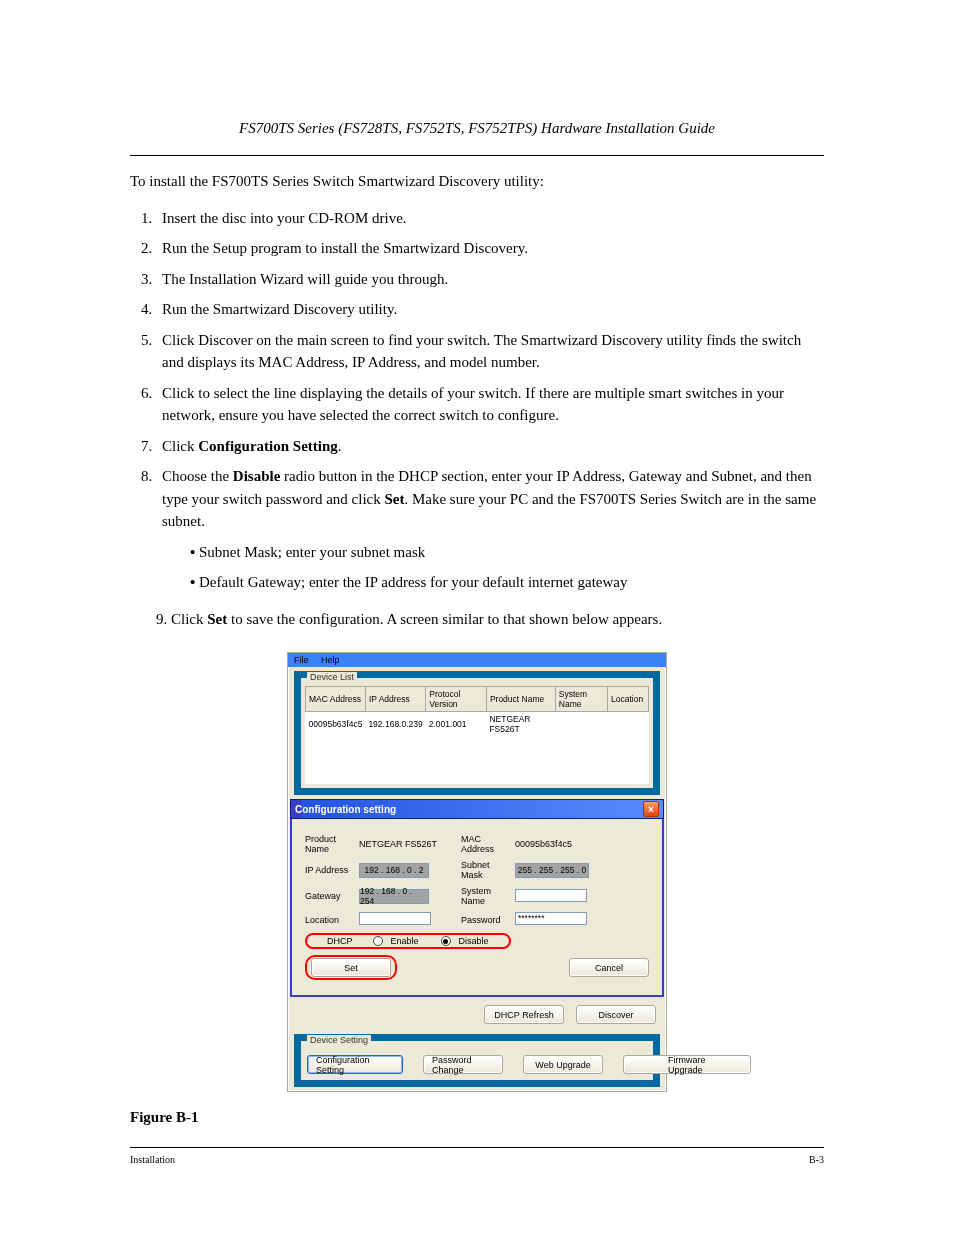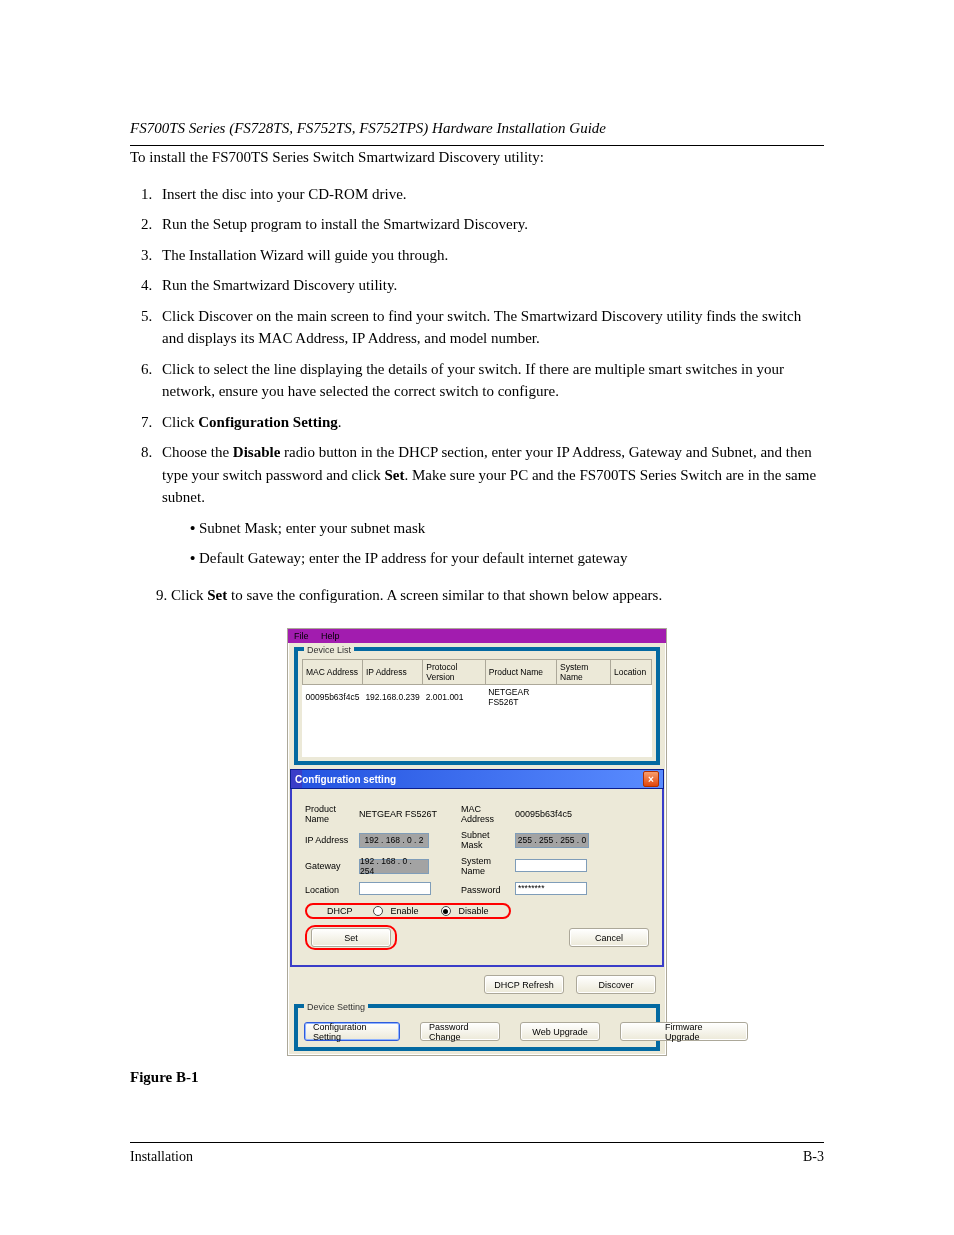--- a/index.html
+++ b/index.html
@@ -1,36 +1,36 @@
 <!DOCTYPE html>
 <html><head>
 <meta charset="utf-8">
 <style>
   body { margin:0; font-family:"Times New Roman",serif; background:#fff; color:#000; }
   .page { width:954px; height:1235px; margin:0 auto; position:relative; box-sizing:border-box; padding:120px 130px 80px 130px; }
-  .running-head { display:flex; justify-content:flex-start; font-style:italic; font-size:15px; margin-bottom:8px; }
+  .running-head { display:flex; justify-content:center; font-style:italic; font-size:15px; margin-bottom:18px; }
   hr.rule { border:none; border-top:1.5px solid #000; margin:0; }
   .body-text { font-size:15px; line-height:1.5; }
-  .body-text p { margin:0 0; }
+  .body-text p { margin:14px 0; }
   ol.steps { list-style-position:outside; padding-left:26px; margin:14px 0; }
   ol.steps li { margin:8px 0; padding-left:6px; }
   .sublist { margin-left:22px; list-style:none; padding:0; }
   .sublist li { margin:6px 0; }
   .sublist li::before { content:"• "; font-weight:bold; }
   b { font-weight:bold; }
   .figure { display:flex; justify-content:center; margin:22px 0 10px 0; }
   .fig-caption { font-weight:bold; font-size:15px; margin-top:10px; }
-  .footer { position:absolute; bottom:70px; left:130px; right:130px; font-size:14px; }
+  .footer { position:absolute; bottom:70px; left:130px; right:130px; font-size:10px; }
   .footer hr { margin-bottom:6px; }
   .footer-line { display:flex; justify-content:space-between; }
   
   .win { width:378px; font-family:Tahoma,Arial,sans-serif; font-size:9px; color:#000; background:#ece9d8; border:1px solid #aca899; box-shadow:0 0 0 1px #fff inset; }
-  .menubar { padding:2px 6px; font-size:9px; background:#a21caf; }
+  .menubar { padding:2px 6px; font-size:9px; background:#3b82f6; }
   .menubar span { margin-right:10px; }
-  .groupbox { margin:4px 6px; border:4px solid #0369a1; position:relative; padding:8px 4px 4px 4px; background:#ece9d8; }
+  .groupbox { margin:4px 6px; border:7px solid #0369a1; position:relative; padding:8px 4px 4px 4px; background:#ece9d8; }
   .groupbox .legend { position:absolute; top:-6px; left:6px; background:#ece9d8; padding:0 3px; font-size:9px; color:#333; }
   table.devlist { width:100%; border-collapse:collapse; background:#fff; font-size:8.5px; }
   table.devlist th { background:#ece9d8; border:1px solid #aca899; font-weight:normal; padding:2px 3px; text-align:left; }
   table.devlist td { padding:2px 3px; border-bottom:0; }
   table.devlist .blank td { height:44px; }
   .confbar { display:flex; justify-content:space-between; align-items:center; height:18px; padding:0 4px; color:#fff; font-weight:bold; font-size:10px; background:linear-gradient(90deg,#3a3dc8 0%,#3a3dc8 3%,#2454e0 3%,#5a8cff 100%); border:1px solid #0a1d8f; margin:0 2px; }
   .closebox { width:14px; height:14px; display:inline-flex; align-items:center; justify-content:center; background:linear-gradient(#f89e6d,#e2450a); border:1px solid #b03000; color:#fff; font-weight:bold; font-size:10px; border-radius:2px; }
   .confpanel { margin:0 2px 2px 2px; border:2px solid #3a3dc8; border-top:none; background:#ece9d8; padding:10px 12px; font-size:9px; }
   .confpanel table { width:100%; font-size:9px; border-collapse:separate; border-spacing:0 4px; }
   .confpanel td { vertical-align:middle; }

